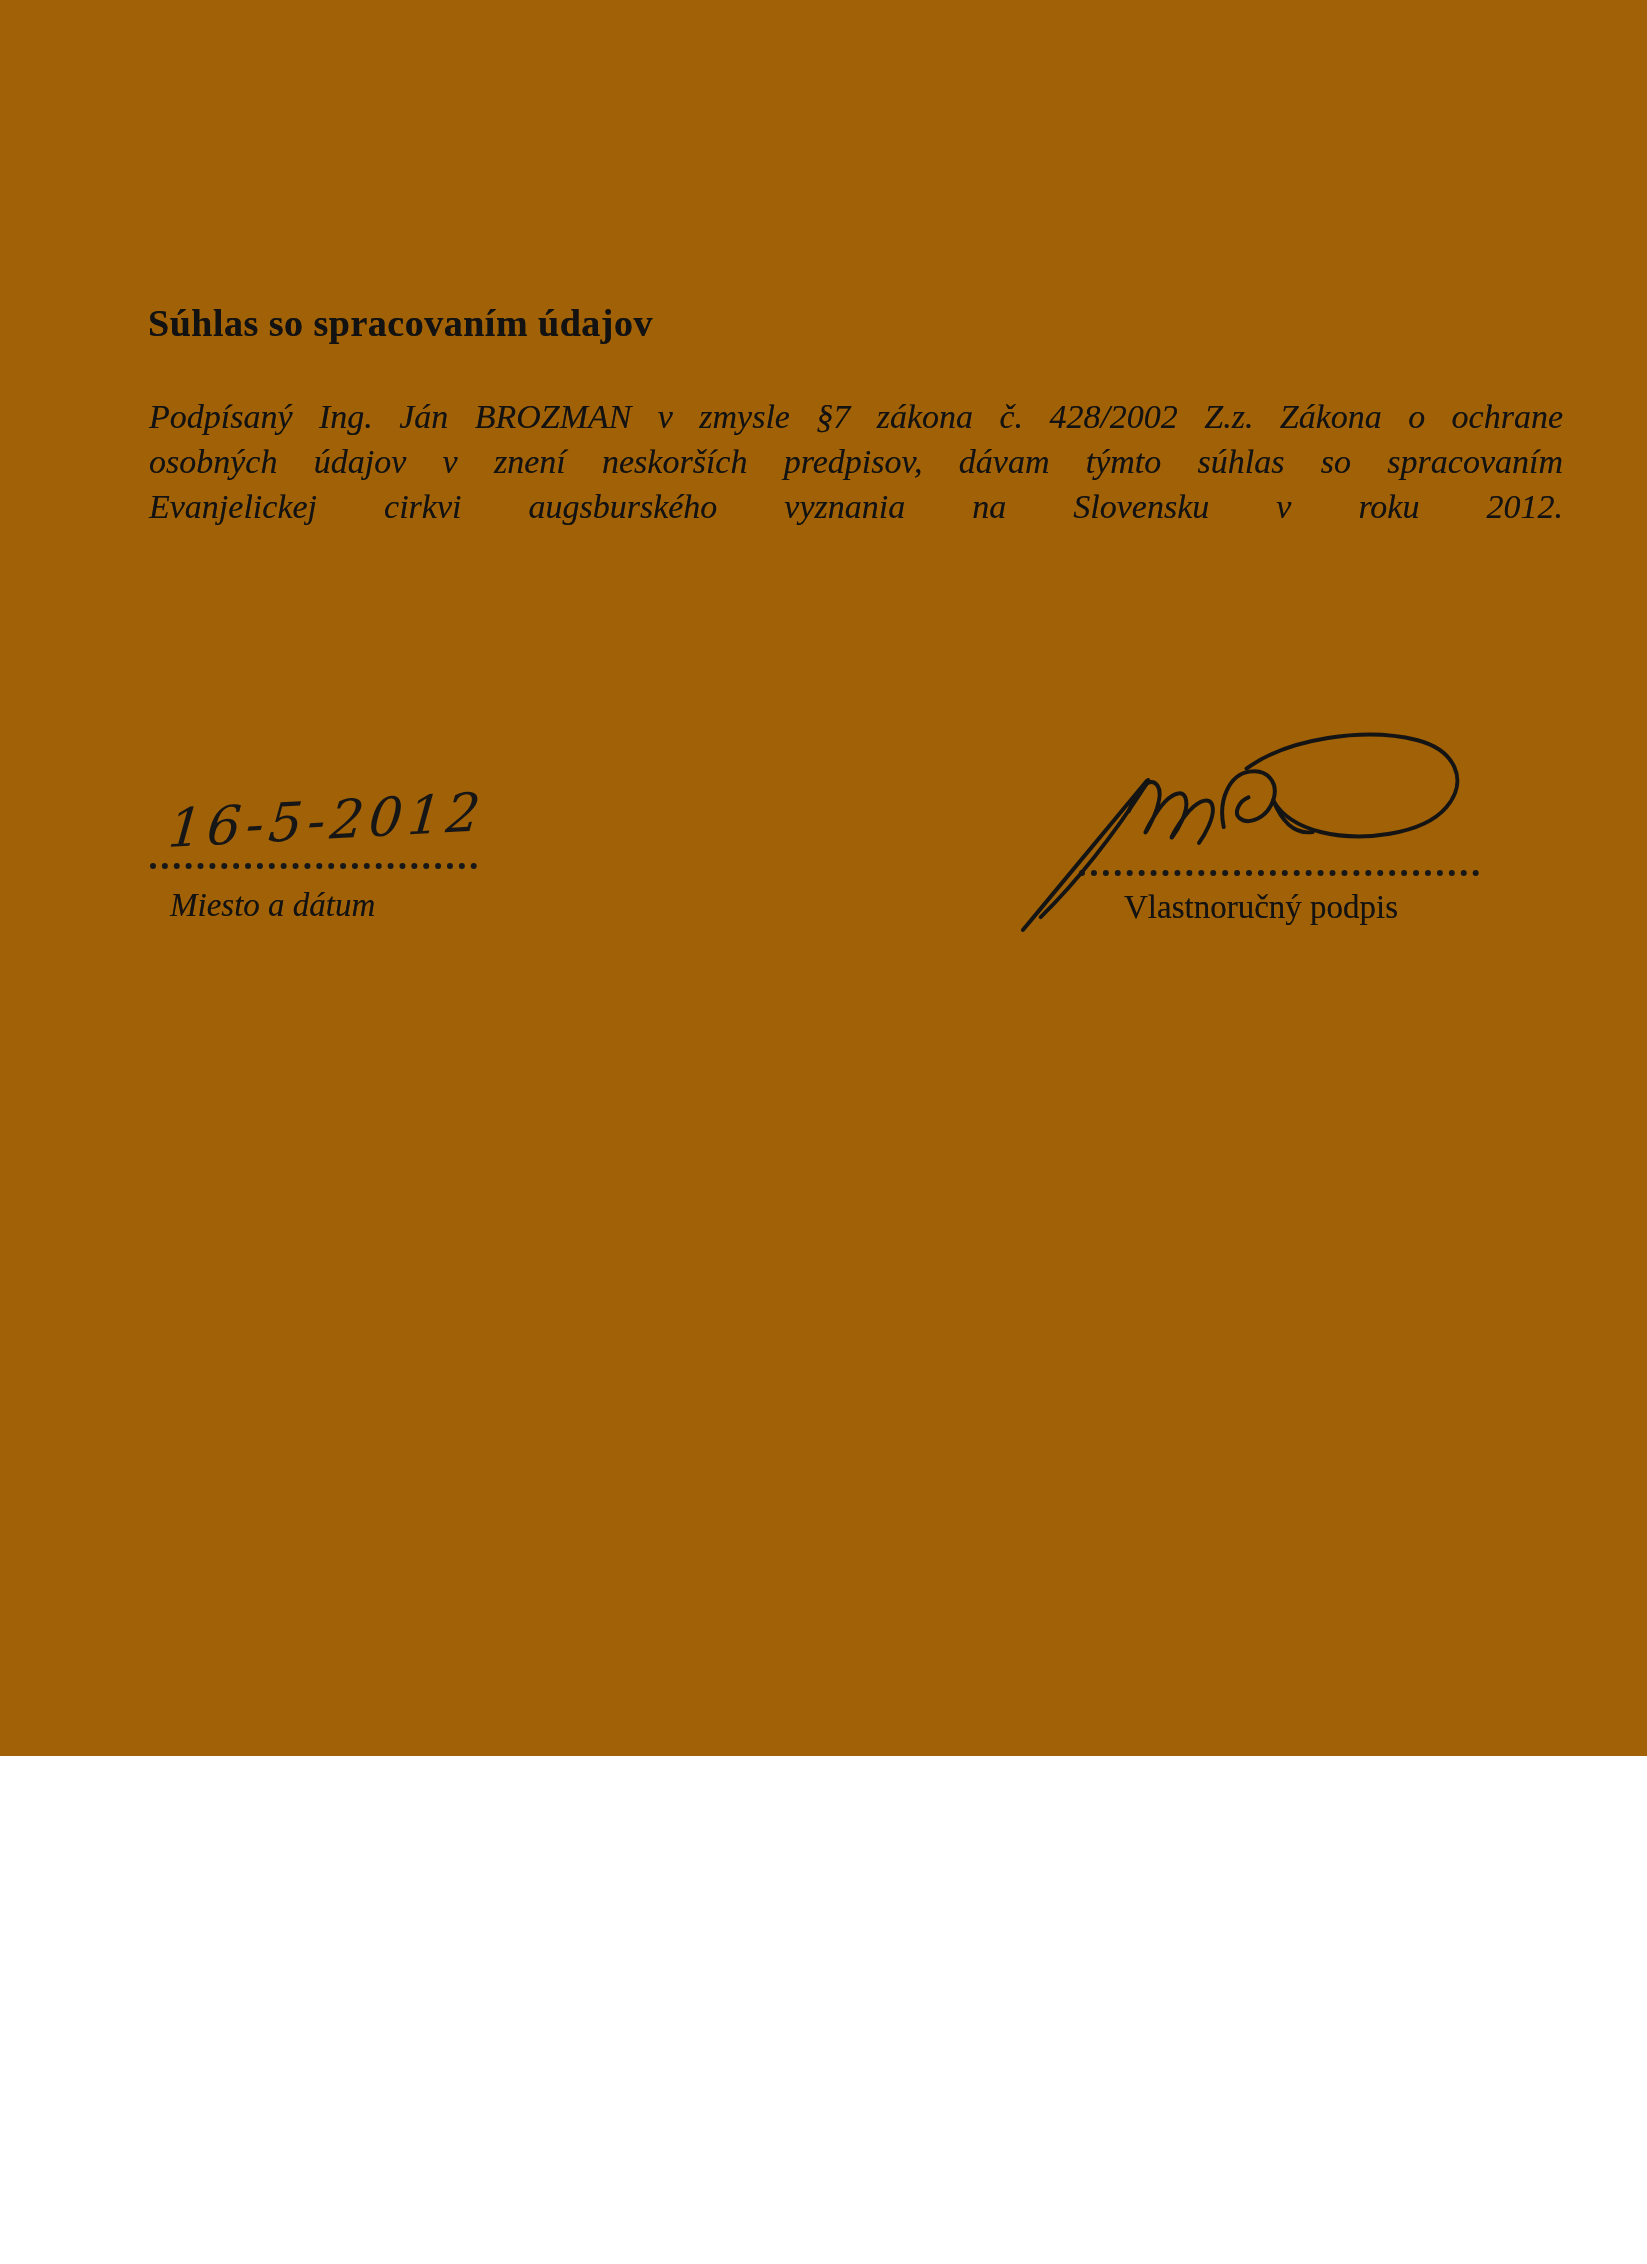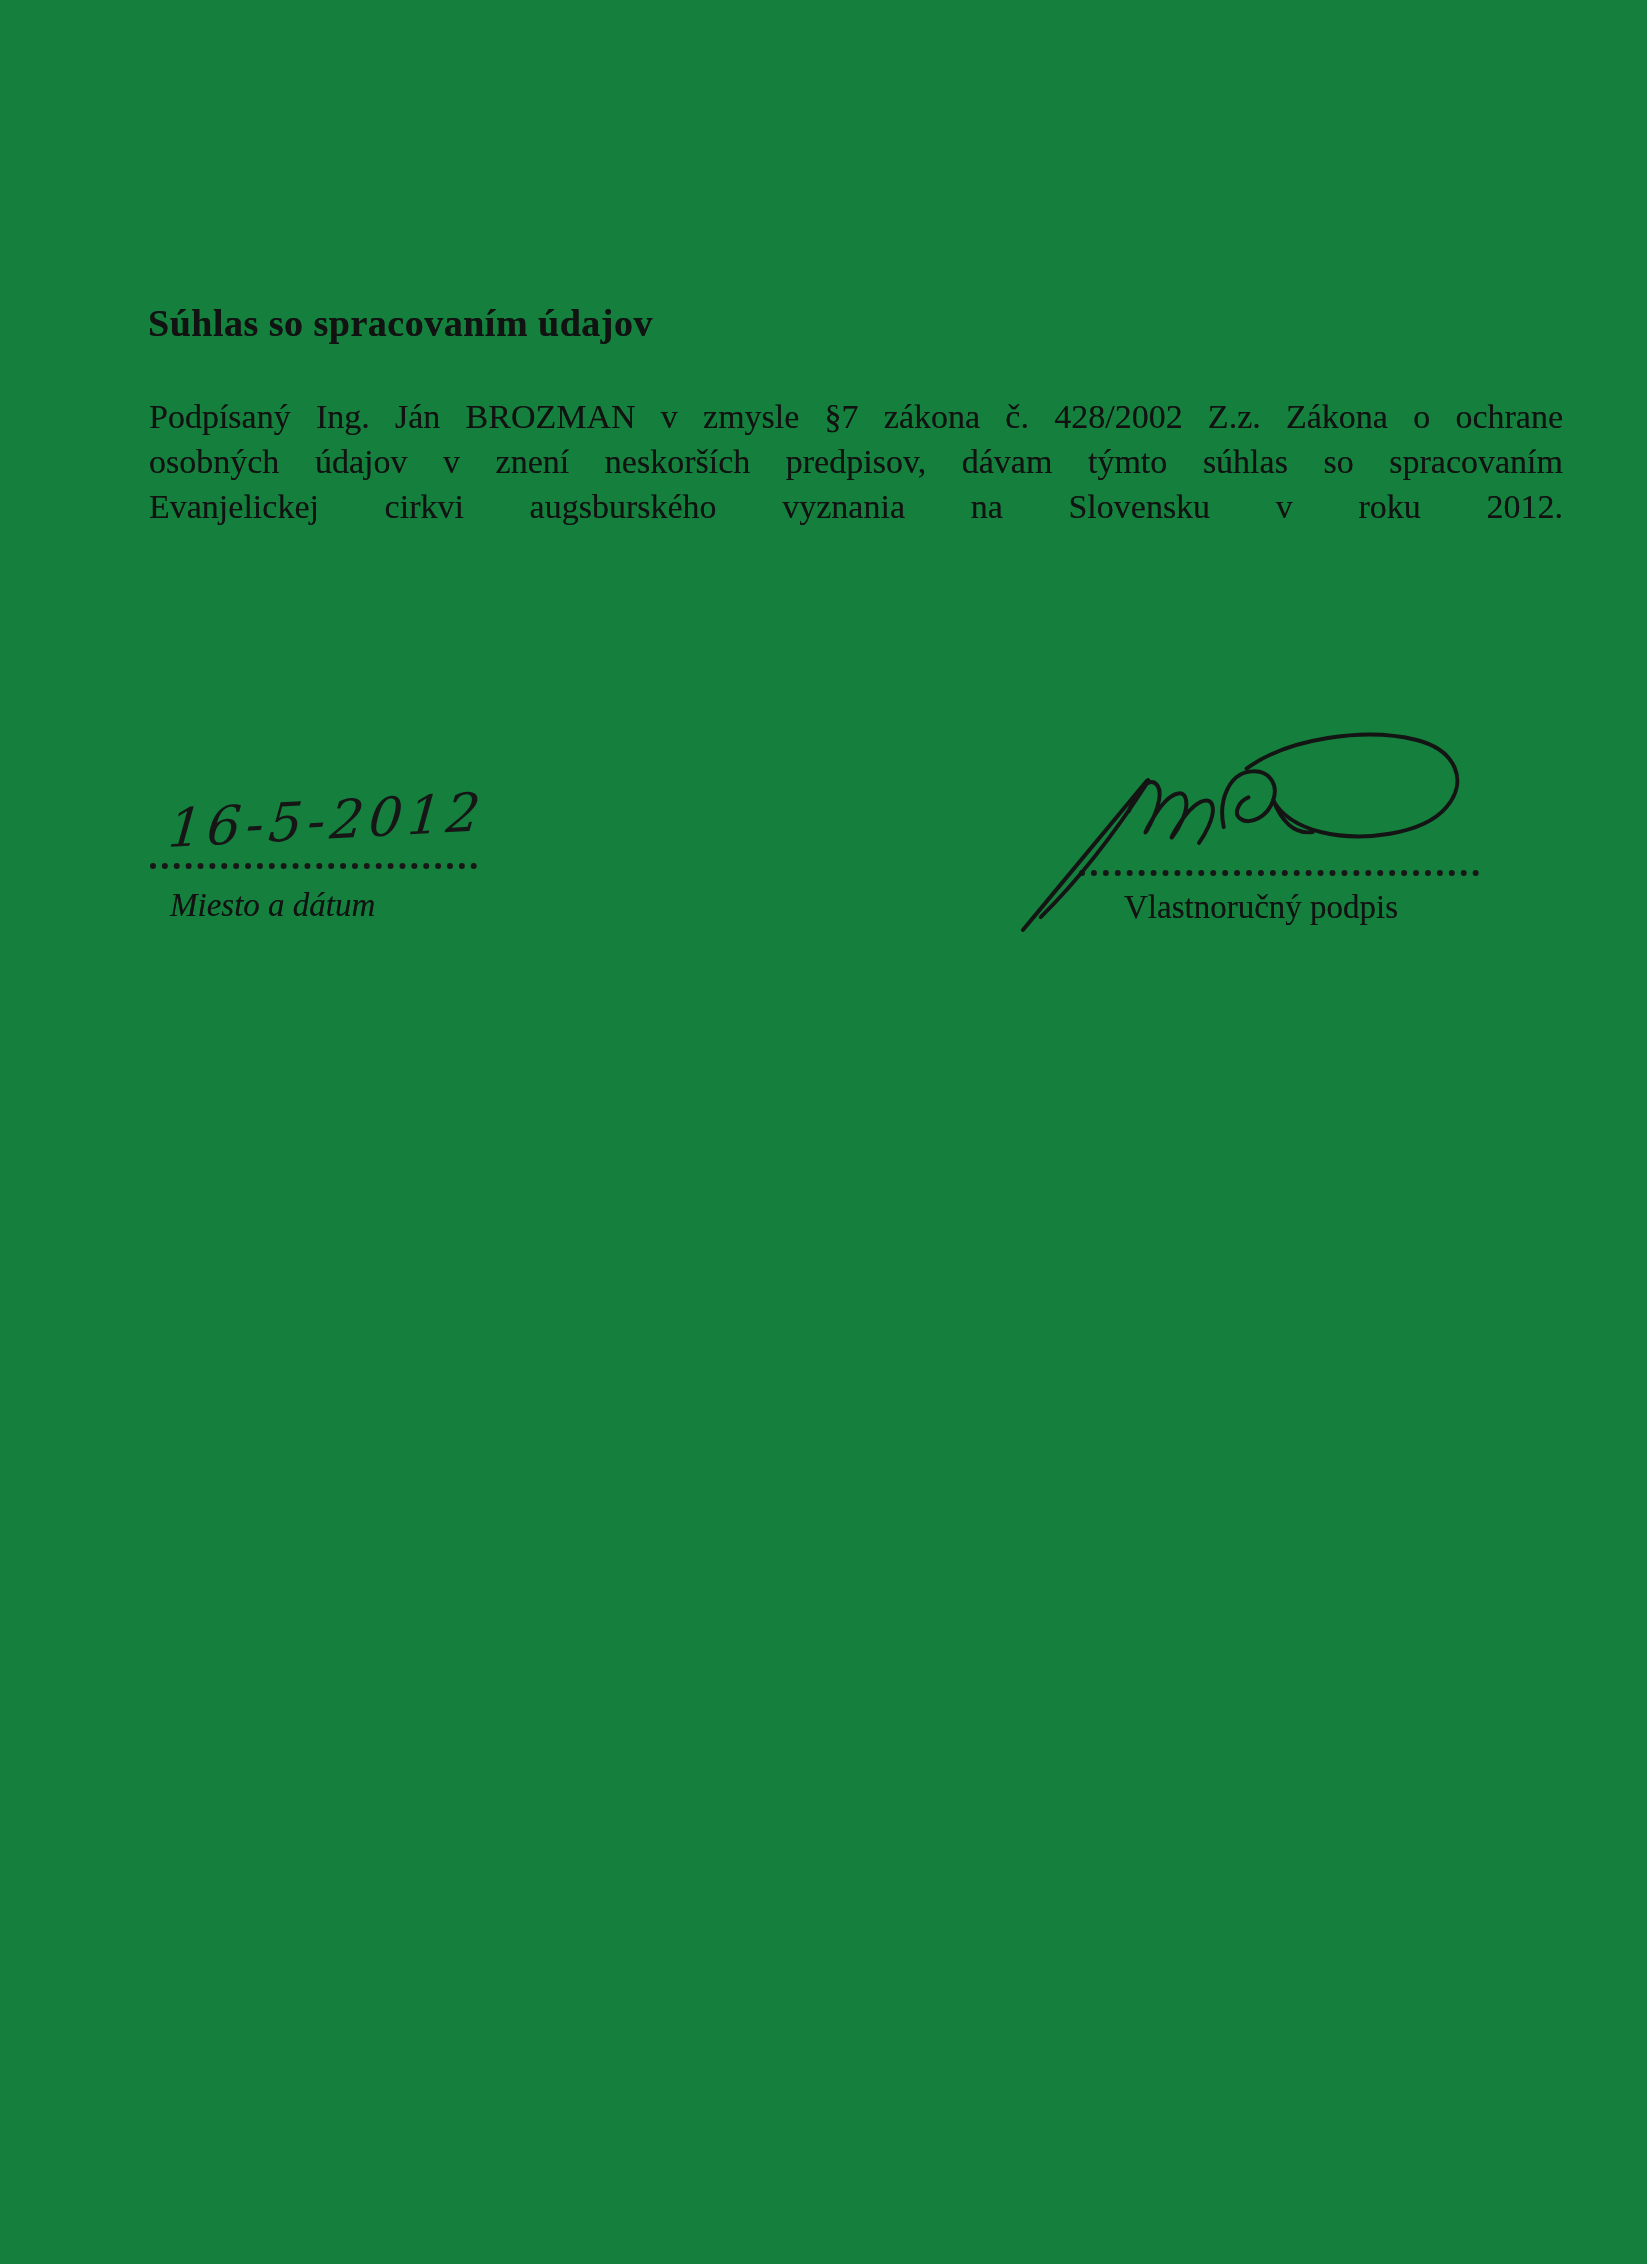--- a/index.html
+++ b/index.html
@@ -3,22 +3,22 @@
 <meta charset="utf-8">
 <style>
   html, body {
     margin: 0;
     padding: 0;
     background: #ffffff;
   }
   .page {
     position: relative;
     width: 1647px;
-    height: 2264px;
-    background: #15803d;
+    height: 1756px;
+    background: #a16207;
     overflow: hidden;
     font-family: "Liberation Serif", "DejaVu Serif", serif;
     color: #121212;
   }
   .doc-title {
     position: absolute;
     left: 148px;
     top: 301px;
     font-size: 38px;
     font-weight: bold;
@@ -32,20 +32,21 @@
     top: 394px;
     width: 1414px;
     font-size: 34px;
     line-height: 45px;
     text-shadow: 0 0 0.5px rgba(0,0,0,0.45);
   }
   .pline {
     text-align: justify;
     text-align-last: justify;
     white-space: normal;
+    font-style: italic;
   }
   .pline-last {
     text-align: left;
   }
   .handwritten-date {
     position: absolute;
     left: 166px;
     top: 798px;
     font-size: 53px;
     font-style: italic;

